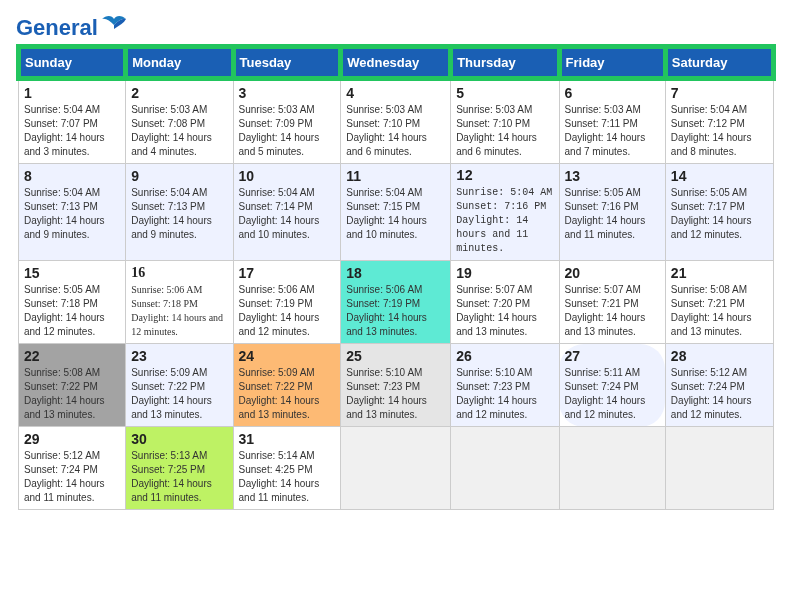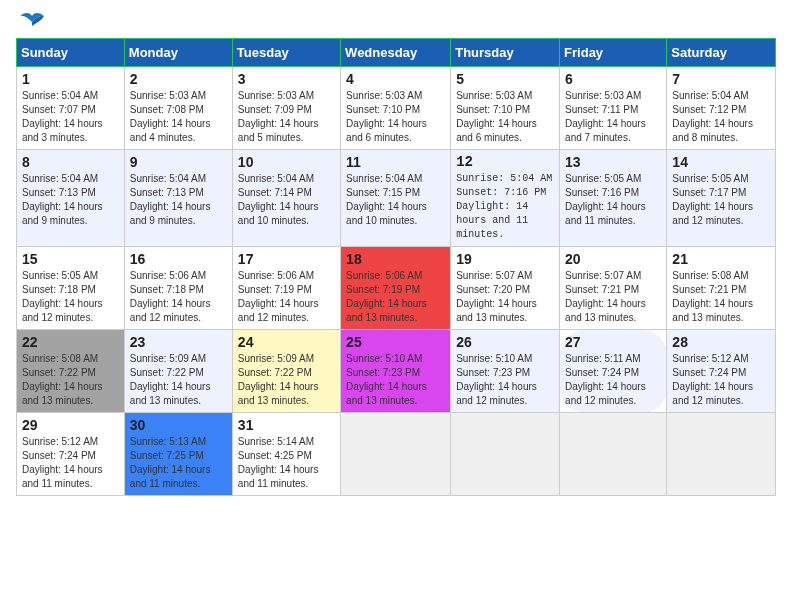--- a/index.html
+++ b/index.html
@@ -45,21 +45,21 @@
       border-collapse: collapse;
       font-size: 11px;
     }
     .calendar th {
       background: #1a5fb4;
       color: #fff;
       padding: 6px 4px;
       text-align: left;
       font-size: 13px;
       font-weight: bold;
-      border: 1px solid #22c55e;
+      border: 5px solid #22c55e;
     }
     .calendar td {
       border: 1px solid #ccc;
       vertical-align: top;
       padding: 4px 5px;
       width: 113px;
       min-height: 80px;
     }
     .day-num {
       font-size: 14px;
@@ -79,20 +79,23 @@
     tr:nth-child(odd) td { background: #fff; }
     tr:nth-child(even) td { background: #f0f4ff; }
     .calendar thead tr th { background: #1a5fb4; }
   </style>
 </head>
 <body>
 
 <div class="header">
   <div class="logo">
     <div style="display:flex; align-items:center;">
+      <span class="logo-text">
+        <span>General</span>
+      </span>
       <svg width="28" height="22" viewBox="0 0 28 22" style="margin-left:2px; margin-top:-4px;">
         <path d="M14 4 C16 0, 22 0, 26 4 C22 3, 18 6, 14 10 C10 6, 6 3, 2 4 C6 0, 12 0, 14 4Z" fill="#1a7abf"></path>
         <path d="M14 10 C18 6, 22 3, 26 4 C24 8, 20 10, 14 14Z" fill="#1a5fb4"></path>
       </svg>
     </div>
     <span class="logo-text" style="color:#1a5fb4; font-size:22px; margin-top:-4px;"></span>
   </div>
   <div class="title-block">
     <div class="main-title"></div>
     <div class="subtitle"></div>
@@ -200,33 +203,33 @@
 Daylight: 14 hours and 12 minutes.</div>
         </td>
       </tr>
       <tr>
         <td style="background: rgb(255, 255, 255);">
           <span class="day-num">15</span>
           <div class="day-info" style="white-space: pre-line;">Sunrise: 5:05 AM
 Sunset: 7:18 PM
 Daylight: 14 hours and 12 minutes.</div>
         </td>
-        <td style="background: rgb(255, 255, 255);">
+        <td style="background: rgb(255, 255, 255); font-family: Liberation Serif, serif;">
           <span class="day-num">16</span>
           <div class="day-info" style="white-space: pre-line;">Sunrise: 5:06 AM
 Sunset: 7:18 PM
 Daylight: 14 hours and 12 minutes.</div>
         </td>
         <td style="background: rgb(255, 255, 255);">
           <span class="day-num">17</span>
           <div class="day-info" style="white-space: pre-line;">Sunrise: 5:06 AM
 Sunset: 7:19 PM
 Daylight: 14 hours and 12 minutes.</div>
         </td>
-        <td style="background: #ef4444; margin-left: 13px;">
+        <td style="background: #5eead4; margin-left: 13px;">
           <span class="day-num">18</span>
           <div class="day-info" style="white-space: pre-line;">Sunrise: 5:06 AM
 Sunset: 7:19 PM
 Daylight: 14 hours and 13 minutes.</div>
         </td>
         <td style="background: rgb(255, 255, 255);">
           <span class="day-num">19</span>
           <div class="day-info" style="white-space: pre-line;">Sunrise: 5:07 AM
 Sunset: 7:20 PM
 Daylight: 14 hours and 13 minutes.</div>
@@ -250,27 +253,27 @@
           <div class="day-info" style="white-space: pre-line;">Sunrise: 5:08 AM
 Sunset: 7:22 PM
 Daylight: 14 hours and 13 minutes.</div>
         </td>
         <td style="background: rgb(238, 242, 255);">
           <span class="day-num">23</span>
           <div class="day-info" style="white-space: pre-line;">Sunrise: 5:09 AM
 Sunset: 7:22 PM
 Daylight: 14 hours and 13 minutes.</div>
         </td>
-        <td style="background: #fef9c3;">
+        <td style="background: #fdba74;">
           <span class="day-num">24</span>
           <div class="day-info" style="white-space: pre-line;">Sunrise: 5:09 AM
 Sunset: 7:22 PM
 Daylight: 14 hours and 13 minutes.</div>
         </td>
-        <td style="background: #d946ef;">
+        <td style="background: #e5e5e5;">
           <span class="day-num">25</span>
           <div class="day-info" style="white-space: pre-line;">Sunrise: 5:10 AM
 Sunset: 7:23 PM
 Daylight: 14 hours and 13 minutes.</div>
         </td>
         <td style="background: rgb(238, 242, 255);">
           <span class="day-num">26</span>
           <div class="day-info" style="white-space: pre-line;">Sunrise: 5:10 AM
 Sunset: 7:23 PM
 Daylight: 14 hours and 12 minutes.</div>
@@ -288,21 +291,21 @@
 Daylight: 14 hours and 12 minutes.</div>
         </td>
       </tr>
       <tr>
         <td style="background: rgb(255, 255, 255);">
           <span class="day-num">29</span>
           <div class="day-info" style="white-space: pre-line;">Sunrise: 5:12 AM
 Sunset: 7:24 PM
 Daylight: 14 hours and 11 minutes.</div>
         </td>
-        <td style="background: #3b82f6;">
+        <td style="background: #bef264;">
           <span class="day-num">30</span>
           <div class="day-info" style="white-space: pre-line;">Sunrise: 5:13 AM
 Sunset: 7:25 PM
 Daylight: 14 hours and 11 minutes.</div>
         </td>
         <td style="background: rgb(255, 255, 255);">
           <span class="day-num">31</span>
           <div class="day-info" style="white-space: pre-line;">Sunrise: 5:14 AM
 Sunset: 4:25 PM
 Daylight: 14 hours and 11 minutes.</div>

